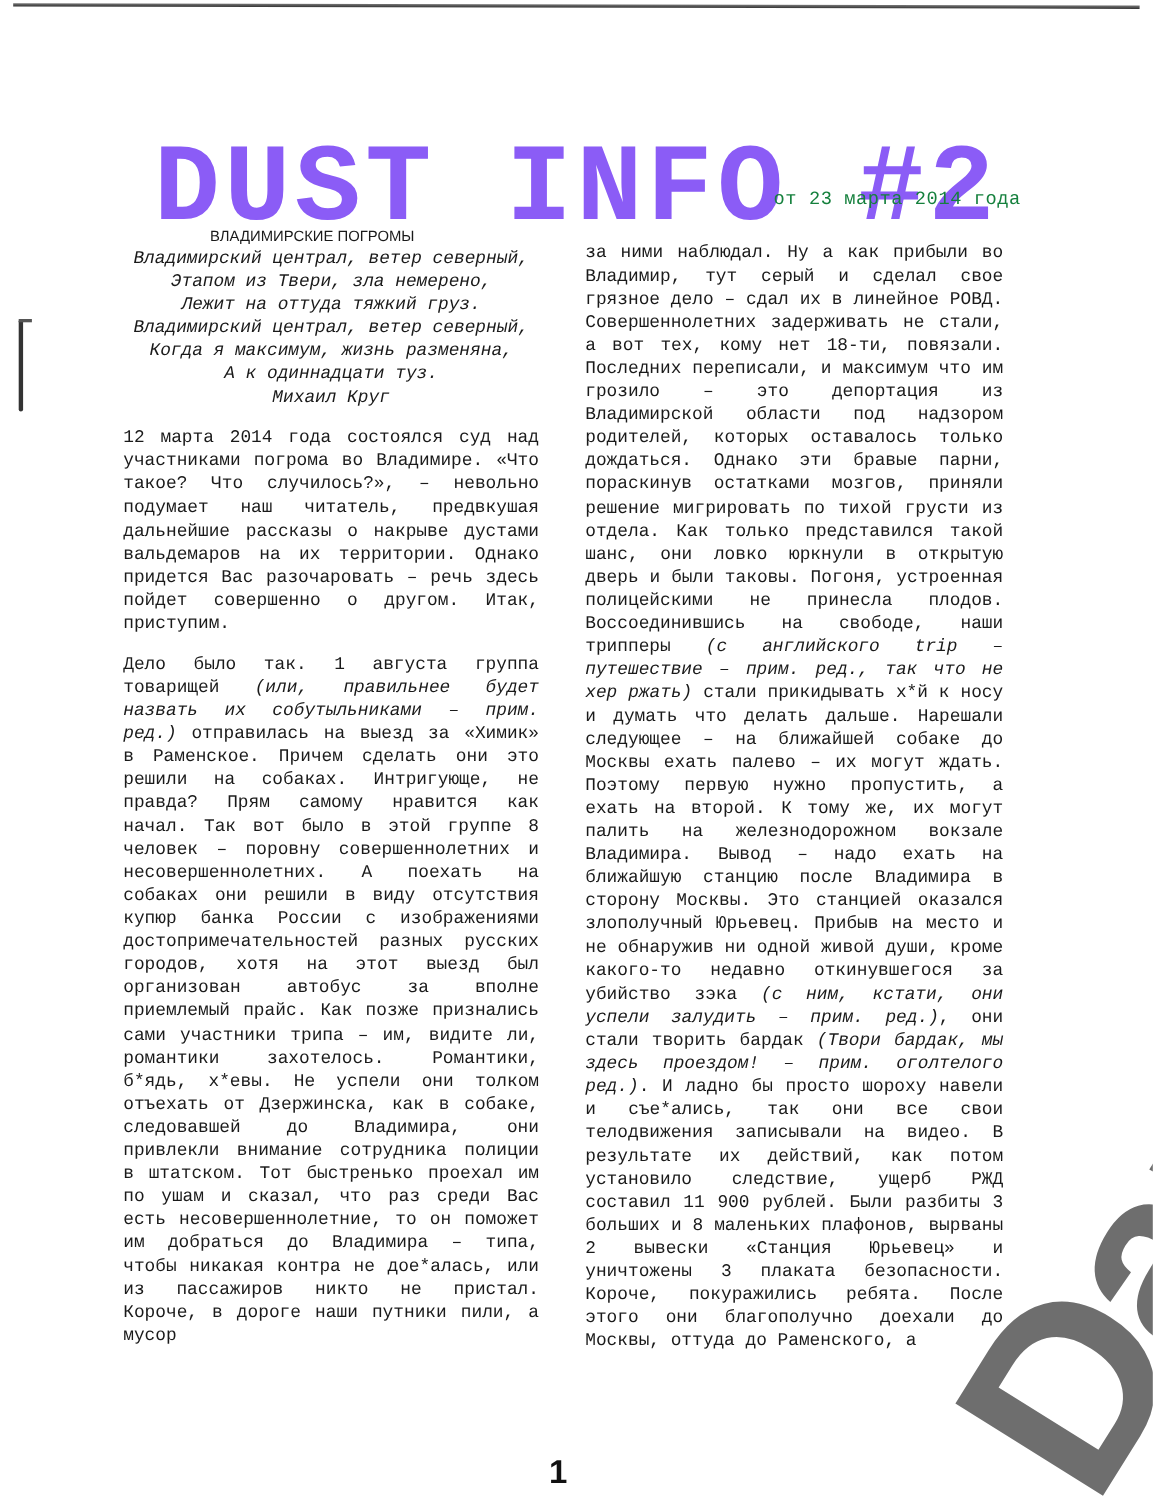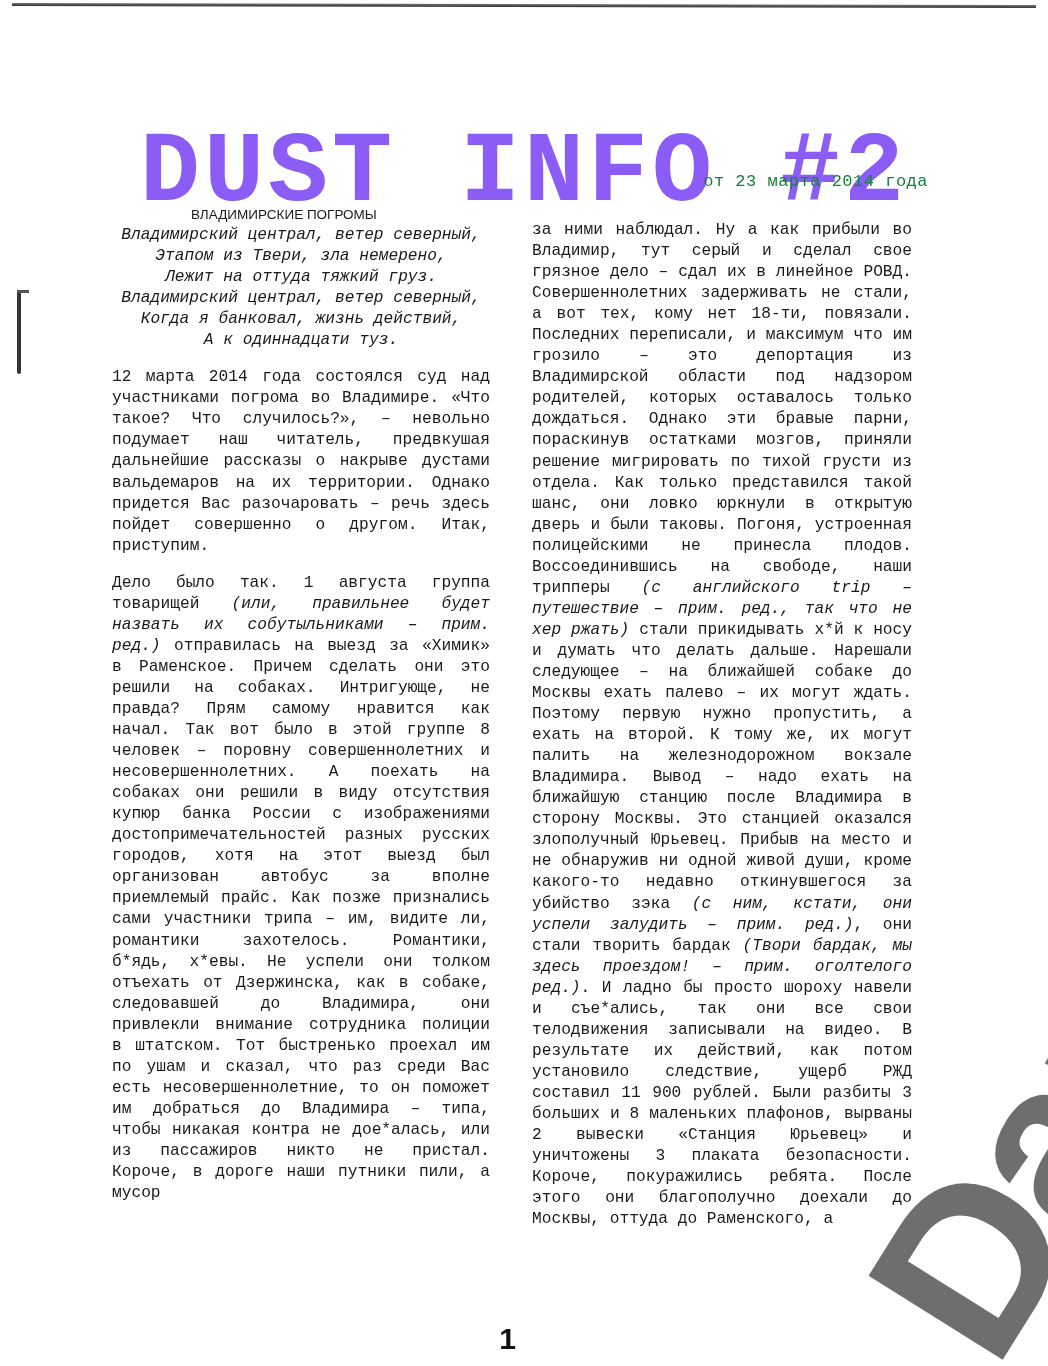--- a/index.html
+++ b/index.html
@@ -93,22 +93,23 @@
 <h1 class="title">DUST INFO #2</h1>
 <div class="date">от 23 марта 2014 года</div>
 
 <div class="col col-left">
   <div class="heading">ВЛАДИМИРСКИЕ ПОГРОМЫ</div>
   <div class="poem">
     <span class="line">Владимирский централ, ветер северный,</span>
     <span class="line">Этапом из Твери, зла немерено,</span>
     <span class="line">Лежит на оттуда тяжкий груз.</span>
     <span class="line">Владимирский централ, ветер северный,</span>
-    <span class="line">Когда я банковал, жизнь действий,</span>
+    <span class="line">Когда я максимум, жизнь разменяна,</span>
     <span class="line">А к одиннадцати туз.</span>
+    <span class="line">Михаил Круг</span>
   </div>
   <p>12 марта 2014 года состоялся суд над участниками погрома во Владимире. «Что такое? Что случилось?», – невольно подумает наш читатель, предвкушая дальнейшие рассказы о накрыве дустами вальдемаров на их территории. Однако придется Вас разочаровать – речь здесь пойдет совершенно о другом. Итак, приступим.</p>
   <p><span>Дело было так. 1 августа группа товарищей </span><span class="it">(или, правильнее будет назвать их собутыльниками – прим. ред.)</span><span> отправилась на выезд за «Химик» в Раменское. Причем сделать они это решили на собаках. Интригующе, не правда? Прям самому нравится как начал. Так вот было в этой группе 8 человек – поровну совершеннолетних и несовершеннолетних. А поехать на собаках они решили в виду отсутствия купюр банка России с изображениями достопримечательностей разных русских городов, хотя на этот выезд был организован автобус за вполне приемлемый прайс. Как позже признались сами участники трипа – им, видите ли, романтики захотелось. Романтики, б*ядь, х*евы. Не успели они толком отъехать от Дзержинска, как в собаке, следовавшей до Владимира, они привлекли внимание сотрудника полиции в штатском. Тот быстренько проехал им по ушам и сказал, что раз среди Вас есть несовершеннолетние, то он поможет им добраться до Владимира – типа, чтобы никакая контра не дое*алась, или из пассажиров никто не пристал. Короче, в дороге наши путники пили, а мусор</span></p>
 </div>
 
 <div class="col col-right">
   <p><span>за ними наблюдал. Ну а как прибыли во Владимир, тут серый и сделал свое грязное дело – сдал их в линейное РОВД. Совершеннолетних задерживать не стали, а вот тех, кому нет 18-ти, повязали. Последних переписали, и максимум что им грозило – это депортация из Владимирской области под надзором родителей, которых оставалось только дождаться. Однако эти бравые парни, пораскинув остатками мозгов, приняли решение мигрировать по тихой грусти из отдела. Как только представился такой шанс, они ловко юркнули в открытую дверь и были таковы. Погоня, устроенная полицейскими не принесла плодов. Воссоединившись на свободе, наши трипперы </span><span class="it">(с английского trip – путешествие – прим. ред., так что не хер ржать)</span><span> стали прикидывать х*й к носу и думать что делать дальше. Нарешали следующее – на ближайшей собаке до Москвы ехать палево – их могут ждать. Поэтому первую нужно пропустить, а ехать на второй. К тому же, их могут палить на железнодорожном вокзале Владимира. Вывод – надо ехать на ближайшую станцию после Владимира в сторону Москвы. Это станцией оказался злополучный Юрьевец. Прибыв на место и не обнаружив ни одной живой души, кроме какого-то недавно откинувшегося за убийство зэка </span><span class="it">(с ним, кстати, они успели залудить – прим. ред.)</span><span>, они стали творить бардак </span><span class="it">(Твори бардак, мы здесь проездом! – прим. оголтелого ред.)</span><span>. И ладно бы просто шороху навели и съе*ались, так они все свои телодвижения записывали на видео. В результате их действий, как потом установило следствие, ущерб РЖД составил 11 900 рублей. Были разбиты 3 больших и 8 маленьких плафонов, вырваны 2 вывески «Станция Юрьевец» и уничтожены 3 плаката безопасности. Короче, покуражились ребята. После этого они благополучно доехали до Москвы, оттуда до Раменского, а</span></p>
 </div>
 
 <div class="page-number">1</div>

